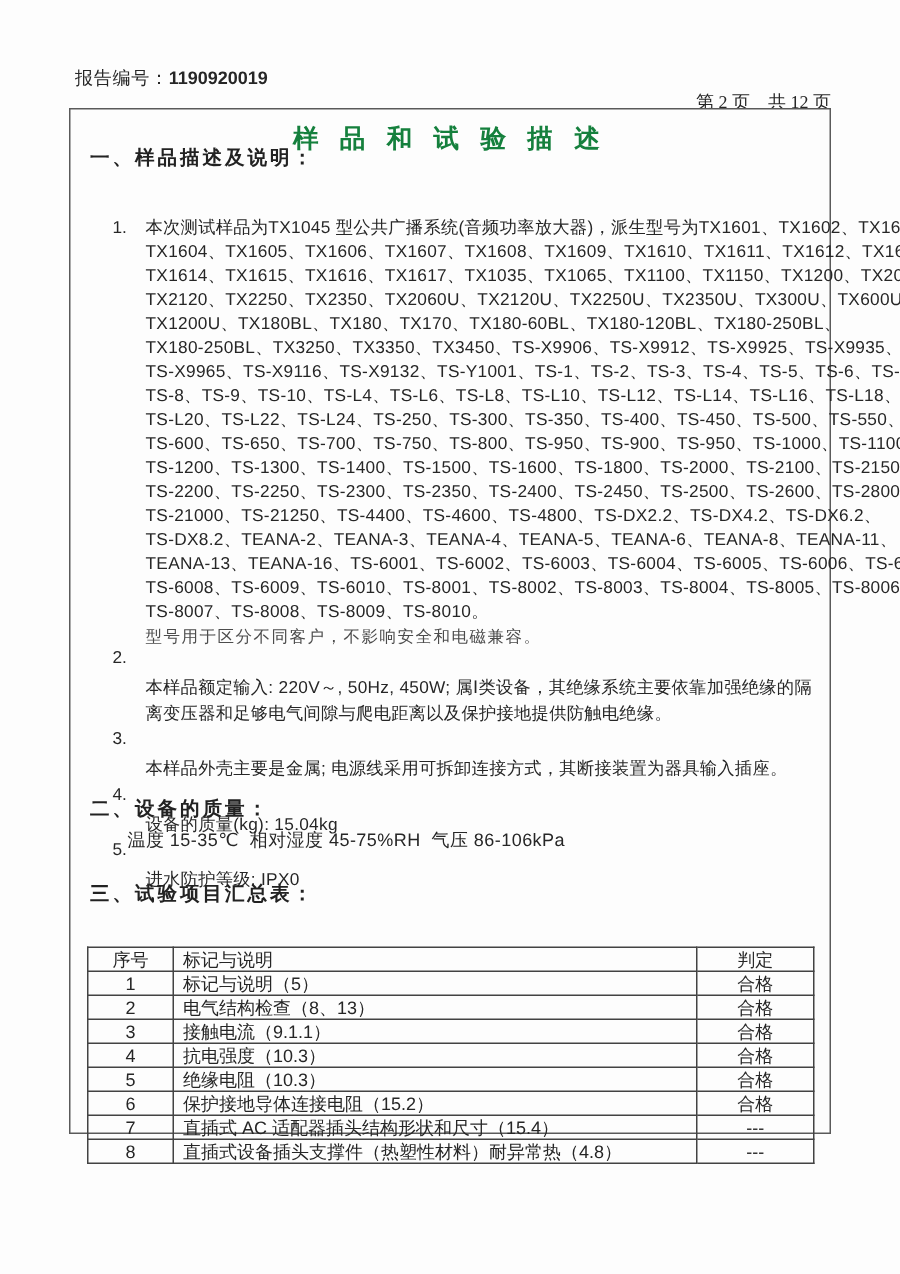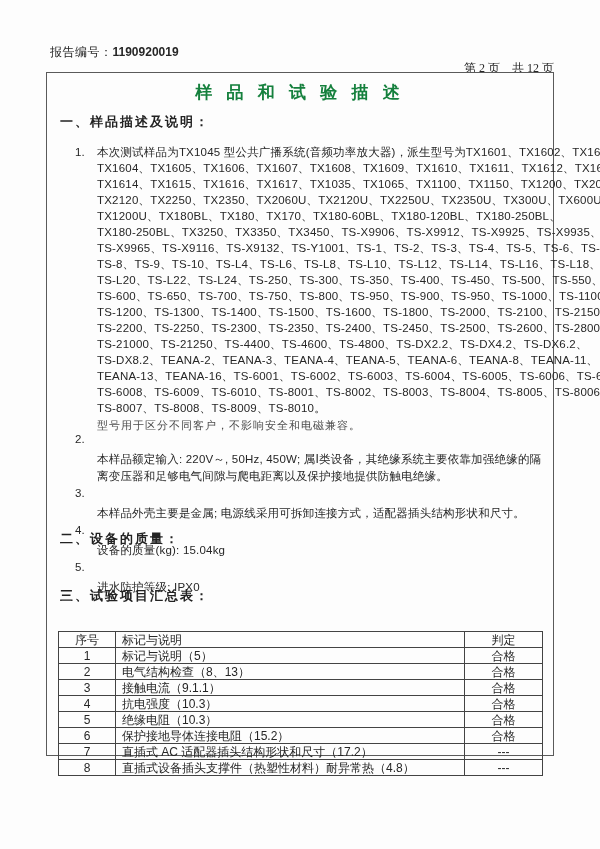--- a/index.html
+++ b/index.html
@@ -41,21 +41,21 @@
     font-size:17px; font-weight:bold; letter-spacing:5px;
     color:#15803d;
     font-family:"Liberation Serif","DejaVu Serif",serif;
   }
   .sec-head {
     position:absolute; left:13px;
     font-size:13px; font-weight:600; letter-spacing:2px;
     color:#222;
     font-family:"Liberation Serif","DejaVu Serif",serif;
   }
-  .sec1-head { top:40px; }
+  .sec1-head { top:23px; }
   .sec2-head { top:457px; }
   .sec3-head { top:514px; }
   .item1 {
     position:absolute; top:71px; left:28px; width:466px;
     font-size:11.5px; line-height:16px;
   }
   .item1-row { display:flex; }
   .item1-num { width:22px; flex:0 0 22px; }
   .item1-lines { flex:1; }
   .model-line { white-space:nowrap; letter-spacing:0.2px; }
@@ -138,34 +138,35 @@
       </div>
     </div>
 
     <div class="items-2-5">
       <div class="list-item">
         <div class="list-num">2.</div>
         <div class="list-text">本样品额定输入: 220V～, 50Hz, 450W; 属Ⅰ类设备，其绝缘系统主要依靠加强绝缘的隔离变压器和足够电气间隙与爬电距离以及保护接地提供防触电绝缘。</div>
       </div>
       <div class="list-item">
         <div class="list-num">3.</div>
-        <div class="list-text">本样品外壳主要是金属; 电源线采用可拆卸连接方式，适配器插头结构形状和尺寸。</div>
+        <div class="list-text">本样品外壳主要是金属; 电源线采用可拆卸连接方式，其断接装置为器具输入插座。</div>
       </div>
       <div class="list-item">
         <div class="list-num">4.</div>
         <div class="list-text">设备的质量(kg): 15.04kg</div>
       </div>
       <div class="list-item">
         <div class="list-num">5.</div>
         <div class="list-text">进水防护等级: IPX0</div>
       </div>
     </div>
 
     <div class="sec-head sec2-head">二、设备的质量：</div>
 
+    <div class="env-line">温度 15-35℃  相对湿度 45-75%RH  气压 86-106kPa</div>
 
     <div class="sec-head sec3-head">三、试验项目汇总表：</div>
 
     <table class="summary-table">
       <thead>
         <tr>
           <th class="col-no">序号</th>
           <th class="col-item">标记与说明</th>
           <th class="col-verdict">判定</th>
         </tr>
@@ -196,21 +197,21 @@
           <td class="col-item">绝缘电阻（10.3）</td>
           <td class="col-verdict">合格</td>
         </tr>
         <tr>
           <td class="col-no">6</td>
           <td class="col-item">保护接地导体连接电阻（15.2）</td>
           <td class="col-verdict">合格</td>
         </tr>
         <tr>
           <td class="col-no">7</td>
-          <td class="col-item">直插式 AC 适配器插头结构形状和尺寸（17.2）</td>
+          <td class="col-item">直插式 AC 适配器插头结构形状和尺寸（15.4）</td>
           <td class="col-verdict">---</td>
         </tr>
         <tr>
           <td class="col-no">8</td>
           <td class="col-item">直插式设备插头支撑件（热塑性材料）耐异常热（4.8）</td>
           <td class="col-verdict">---</td>
         </tr>
       </tbody>
     </table>
 

